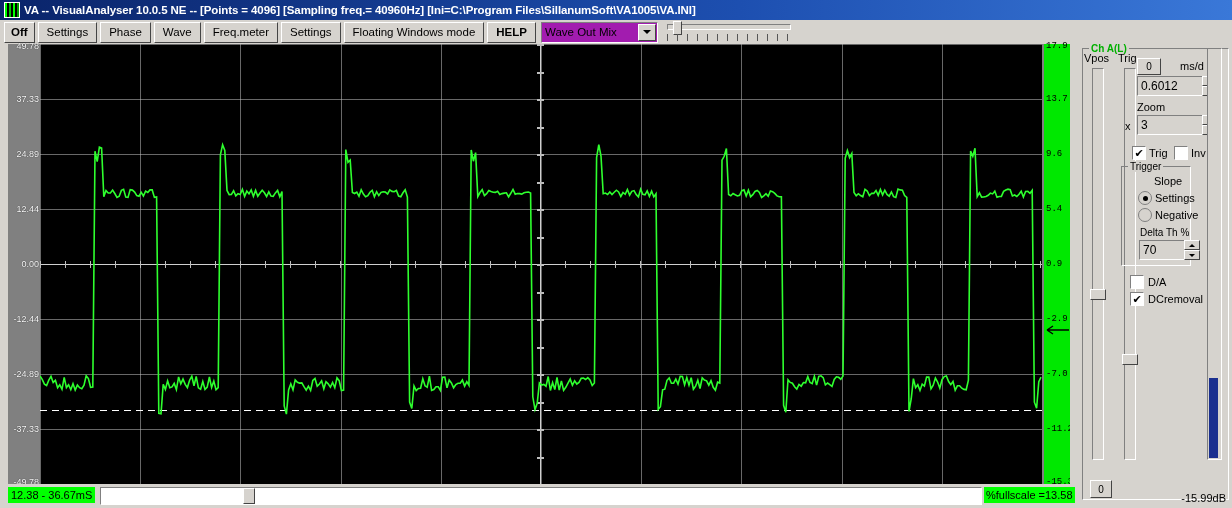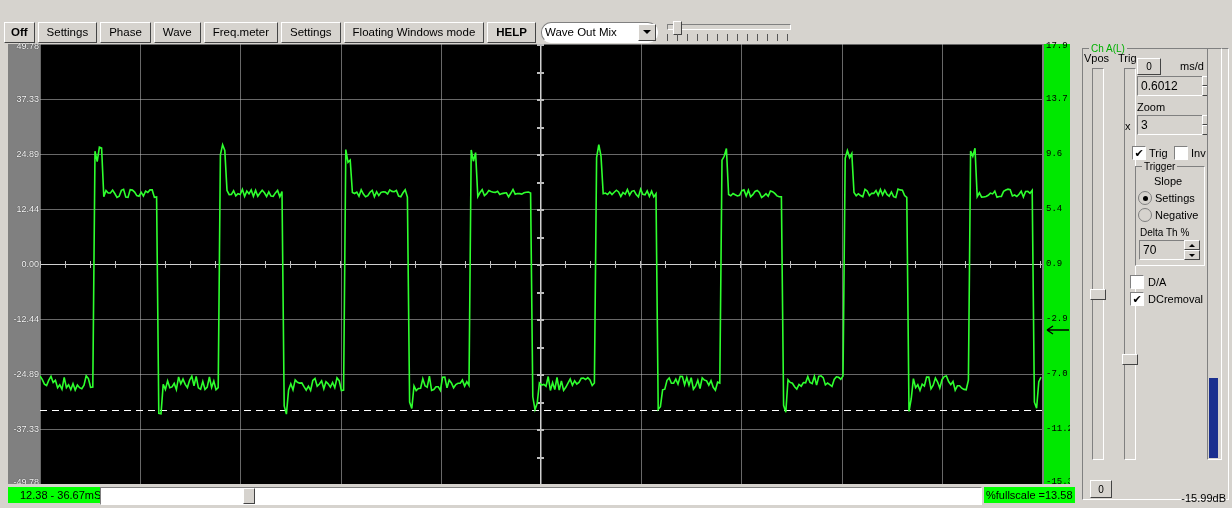--- a/index.html
+++ b/index.html
@@ -22,24 +22,24 @@
   
   .toolbar{position:absolute;left:0;top:20px;width:1232px;height:24px;
     background:#d6d3ce;display:flex;align-items:center;}
   .tbtn{height:19px;margin-left:3px;padding:0 8px;background:#d6d3ce;
     border-top:1px solid #fff;border-left:1px solid #fff;
     border-right:1px solid #444;border-bottom:1px solid #444;
     display:flex;align-items:center;justify-content:center;
     font-size:11.5px;white-space:nowrap;cursor:default;}
   .tbtn.off{font-weight:bold;margin-left:4px;padding:0 6px;}
   .tbtn.help{font-weight:bold;}
-  .combo{height:19px;margin-left:5px;width:115px;background:#ffffff;
+  .combo{height:19px;margin-left:5px;width:115px;background:#a21caf;
     border-top:1px solid #808080;border-left:1px solid #808080;
     border-right:1px solid #fff;border-bottom:1px solid #fff;
-    display:flex;align-items:center;position:relative;border-radius:10px;}
+    display:flex;align-items:center;position:relative;}
   .combo .cv{padding-left:3px;font-size:11.5px;white-space:nowrap;}
   .combo .arrow{position:absolute;right:1px;top:1px;width:16px;height:15px;
     background:#d6d3ce;border-top:1px solid #fff;border-left:1px solid #fff;
     border-right:1px solid #444;border-bottom:1px solid #444;
     display:flex;align-items:center;justify-content:center;}
   .combo .arrow i{display:block;width:0;height:0;border-left:4px solid transparent;
     border-right:4px solid transparent;border-top:4px solid #000;}
   .volwrap{margin-left:9px;width:122px;height:22px;position:relative;}
   .voltrack{position:absolute;left:0;top:3px;width:122px;height:4px;
     border-top:1px solid #808080;border-left:1px solid #808080;
@@ -75,21 +75,21 @@
   .axisRlabels{position:absolute;left:1044px;top:0;width:30px;height:440px;}
   .axisRlabels .lbl{position:absolute;left:2px;color:#000;font-size:9px;white-space:nowrap;font-family:Liberation Mono, monospace;}
   .rarrow{position:absolute;left:1046px;top:281px;width:24px;height:10px;}
   .scopeEdgeR{position:absolute;left:1070px;top:0;width:10px;height:440px;background:#d6d3ce;}
 
   
   .panel{position:absolute;left:1080px;top:44px;width:152px;height:464px;background:#d6d3ce;}
   .grp{position:absolute;border:1px solid #fff;border-top-color:#808080;border-left-color:#808080;}
   .grp > .cap{position:absolute;top:-6px;left:6px;background:#d6d3ce;padding:0 2px;font-size:10px;}
   .chagrp{left:2px;top:4px;width:145px;height:450px;}
-  .chacap{color:#00b000;font-weight:normal;}
+  .chacap{color:#00b000;font-weight:bold;}
   .vlabel{position:absolute;font-size:11px;}
   .vslider{position:absolute;width:10px;background:#d6d3ce;
     border-top:1px solid #808080;border-left:1px solid #808080;
     border-right:1px solid #fff;border-bottom:1px solid #fff;}
   .vsthumb{position:absolute;width:14px;height:9px;background:#d6d3ce;
     border-top:1px solid #fff;border-left:1px solid #fff;
     border-right:1px solid #444;border-bottom:1px solid #444;}
   .smbtn{position:absolute;background:#d6d3ce;
     border-top:1px solid #fff;border-left:1px solid #fff;
     border-right:1px solid #444;border-bottom:1px solid #444;
@@ -116,35 +116,39 @@
   .rb .dot{width:5px;height:5px;border-radius:50%;background:#000;}
   .meter{position:absolute;left:127px;top:4px;width:13px;height:410px;background:#d6d3ce;
     border-top:1px solid #808080;border-left:1px solid #808080;
     border-right:1px solid #fff;border-bottom:1px solid #fff;}
   .meter .fill{position:absolute;left:1px;bottom:1px;width:9px;height:80px;background:#1a2f8f;}
   .dbtxt{position:absolute;right:6px;bottom:4px;font-size:11px;}
 
   
   .status{position:absolute;left:0;top:484px;width:1080px;height:24px;background:#d6d3ce;}
   .stgreen{position:absolute;left:8px;top:3px;height:16px;background:#00ff00;
-    padding:0 12px;display:flex;align-items:center;font-size:11px;color:#000;}
+    padding:0 3px;display:flex;align-items:center;font-size:11px;color:#000;}
   .hslider{position:absolute;left:100px;top:3px;width:880px;height:16px;background:#fff;
     border-top:1px solid #808080;border-left:1px solid #808080;
     border-right:1px solid #fff;border-bottom:1px solid #fff;}
   .hsthumb{position:absolute;left:142px;top:0px;width:10px;height:14px;background:#d6d3ce;
     border-top:1px solid #fff;border-left:1px solid #fff;
     border-right:1px solid #444;border-bottom:1px solid #444;}
   .stfs{position:absolute;left:984px;top:3px;height:16px;background:#00ff00;
     padding:0 2px;display:flex;align-items:center;font-size:11px;}
 </style>
 </head>
 <body>
 
 <div id="app">
 
+  <div class="titlebar">
+    <div class="ico"></div>
+    <div class="txt">VA -- VisualAnalyser 10.0.5 NE --  [Points = 4096]  [Sampling freq.= 40960Hz]  [Ini=C:\Program Files\SillanumSoft\VA1005\VA.INI]</div>
+  </div>
 
   <div class="toolbar">
     <div class="tbtn off">Off</div>
     <div class="tbtn">Settings</div>
     <div class="tbtn">Phase</div>
     <div class="tbtn">Wave</div>
     <div class="tbtn">Freq.meter</div>
     <div class="tbtn">Settings</div>
     <div class="tbtn">Floating Windows mode</div>
     <div class="tbtn help">HELP</div>
@@ -243,21 +247,21 @@
       <div class="dn">
           <i></i>
         </div>
     </div>
 
     <div class="cb" style="left:52px;top:102px">✔</div>
     <div class="vlabel" style="left:69px;top:103px">Trig</div>
     <div class="cb" style="left:94px;top:102px"></div>
     <div class="vlabel" style="left:111px;top:103px">Inv</div>
 
-    <div class="grp" style="left:55px;top:122px;width:68px;height:98px">
+    <div class="grp" style="left:41px;top:122px;width:68px;height:98px">
       <span class="cap">Trigger</span>
     </div>
     <div class="vlabel" style="left:74px;top:131px">Slope</div>
     <div class="rb" style="left:58px;top:147px">
         <span class="dot"></span>
       </div>
     <div class="vlabel" style="left:75px;top:148px">Settings</div>
     <div class="rb" style="left:58px;top:164px"></div>
     <div class="vlabel" style="left:75px;top:165px">Negative</div>
     <div class="vlabel" style="left:60px;top:183px;font-size:10px">Delta Th %</div>

